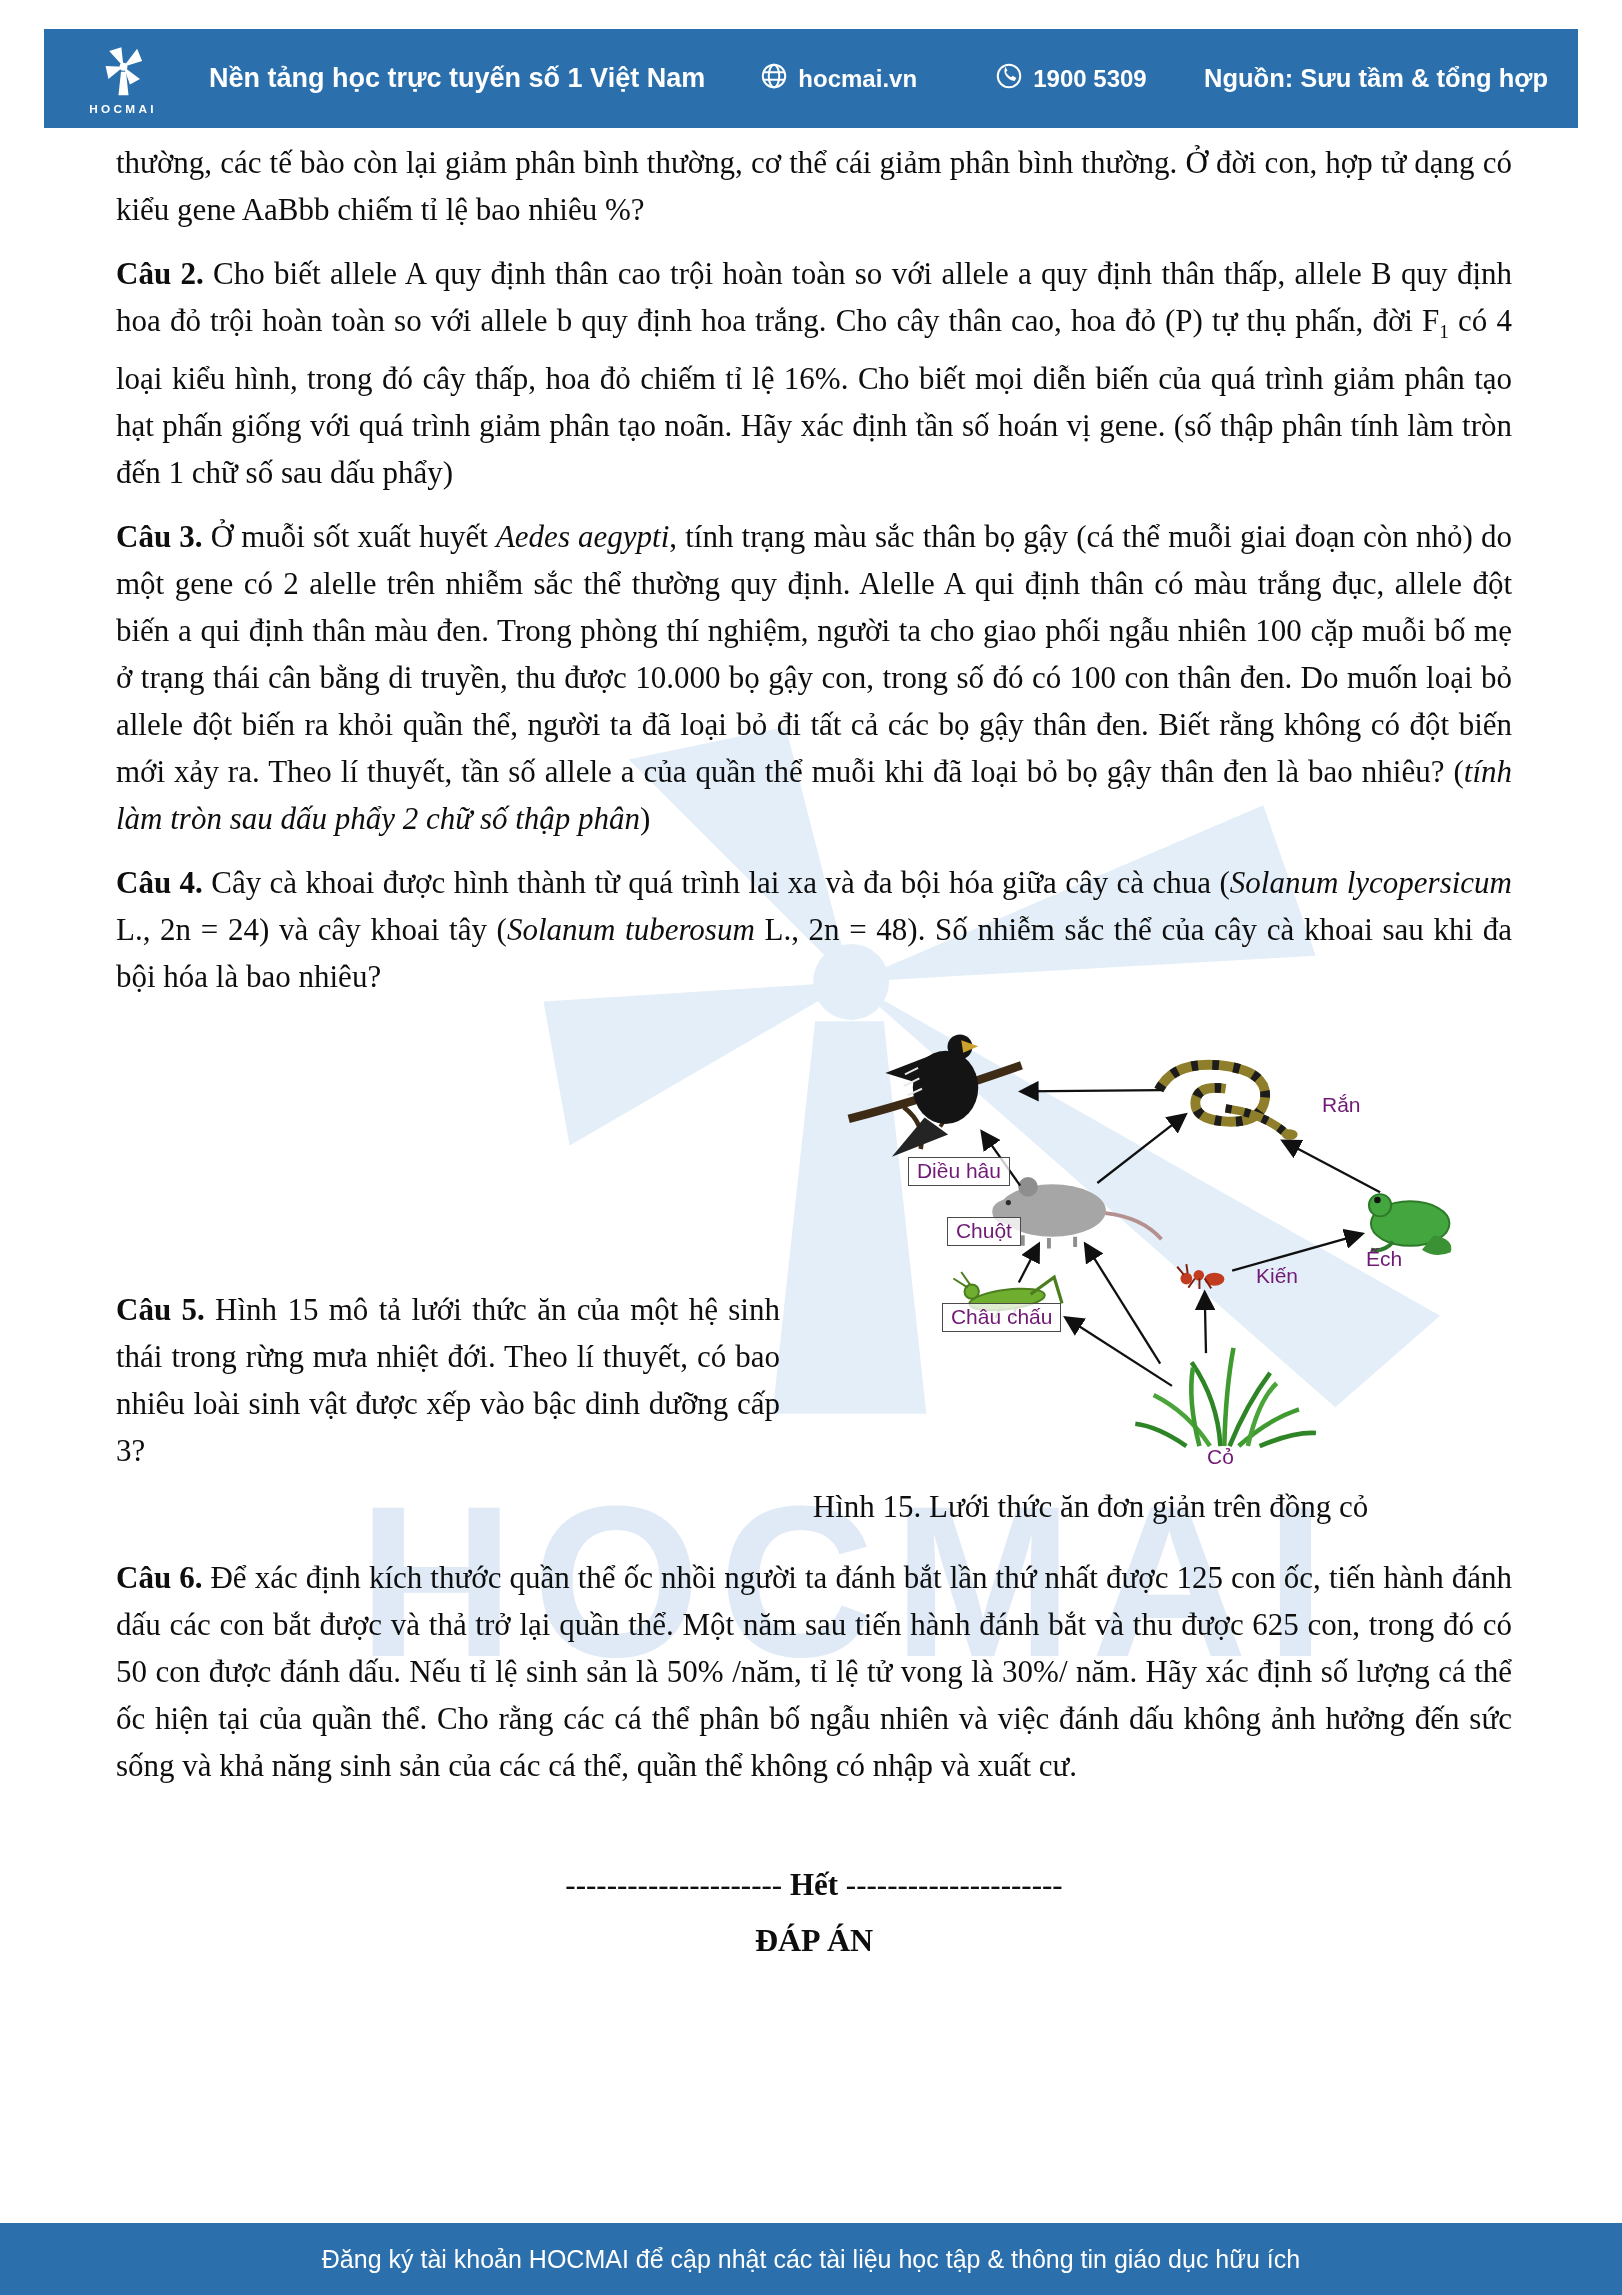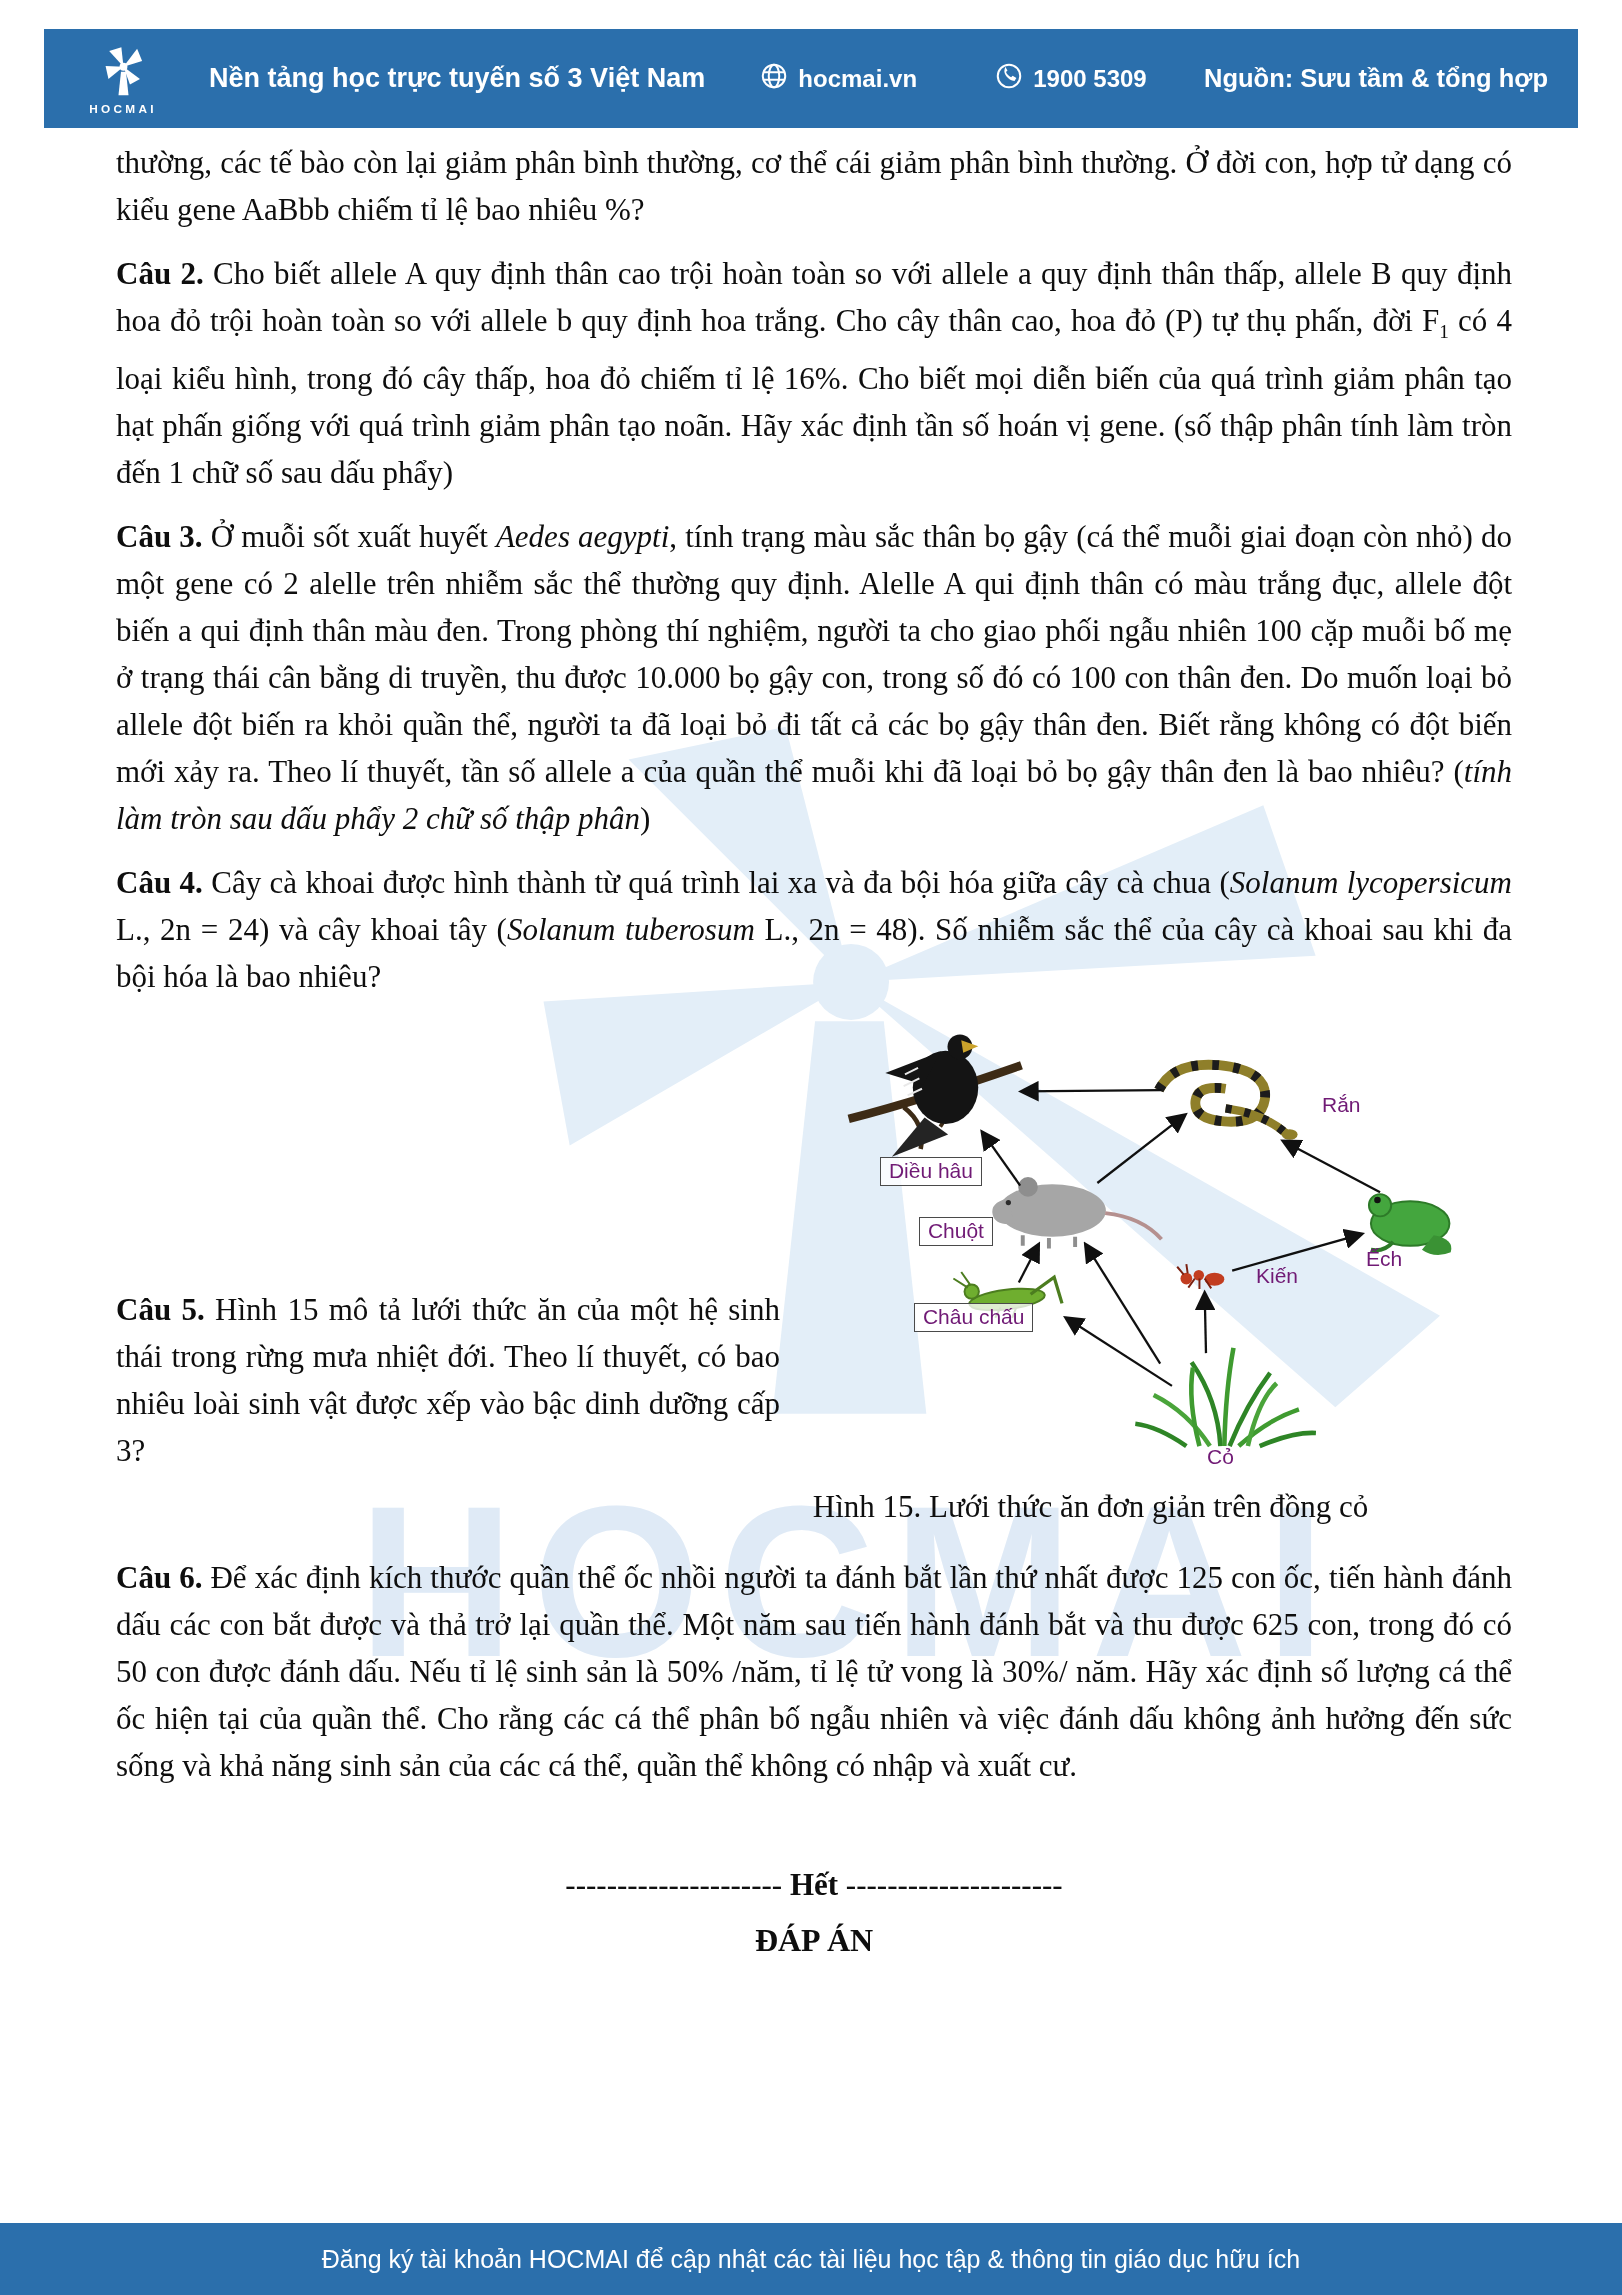--- a/index.html
+++ b/index.html
@@ -33,21 +33,21 @@
   .seg-i { font-style:italic; }
   sub { font-size:0.62em; }
   .q5row { display:flex; align-items:flex-end; margin-bottom:2.6px;gap:22px; }
   .q5text { width:664px; margin-bottom:0; }
   .foodweb { position:relative; width:648px; height:452px; margin-left:44px; margin-top:5.2px; flex:none; }
   .fw-svg { position:absolute; left:0; top:0; }
   .nlabel {
     position:absolute; font-family:"Liberation Sans","DejaVu Sans",sans-serif;
     font-size:21px; line-height:1.15; color:#701a75; white-space:nowrap; text-align:center;
   }
-  .nlabel.boxed { border:1.3px solid #4a4a4a; padding:1.3px 7.9px; background:rgba(255,255,255,0.78); }
+  .nlabel.boxed { border:1.3px solid #4a4a4a; padding:1.3px 7.9px; background:rgba(255,255,255,0.78);margin-left:28px; }
   .caption { width:785px; margin:9.2px 0 23.6px 582px; text-align:center; }
   .endline { text-align:center; margin-top:72px; }
   .dapan  { text-align:center; font-weight:bold; font-size:32px; margin-top:9.2px; }
   
   .botbar {
     position:absolute; left:0; right:0; bottom:0; height:72px; background:#2B6FAC;
     display:flex; align-items:center; justify-content:center; z-index:2;
     color:#ffffff; font-family:"Liberation Sans","DejaVu Sans",sans-serif; font-size:25px;
   }
 </style>
@@ -77,21 +77,21 @@
           <path d="M30,34 L10,12 L27,7 Z"></path>
           <path d="M30,34 L49,9 L56,26 Z"></path>
           <path d="M30,34 L53,51 L39,59 Z"></path>
           <path d="M30,34 L9,51 L5,33 Z"></path>
           <circle cx="30" cy="34" r="5.5"></circle>
           <path d="M26.5,41 L23,74 L37,74 L33.5,41 Z"></path>
         </g>
       </svg>
       <span class="logo-text">HOCMAI</span>
     </div>
-    <div class="tagline">Nền tảng học trực tuyến số 3 Việt Nam</div>
+    <div class="tagline">Nền tảng học trực tuyến số 1 Việt Nam</div>
     <div class="hitem hitem-web">
       <span>
         <svg width="30" height="30" viewBox="0 0 24 24" fill="none" stroke="#ffffff" stroke-width="1.6">
           <circle cx="12" cy="12" r="9"></circle>
           <ellipse cx="12" cy="12" rx="4.2" ry="9"></ellipse>
           <path d="M3.6,9 h16.8 M3.6,15 h16.8"></path>
         </svg>
       </span>
       <span>hocmai.vn</span>
     </div>

